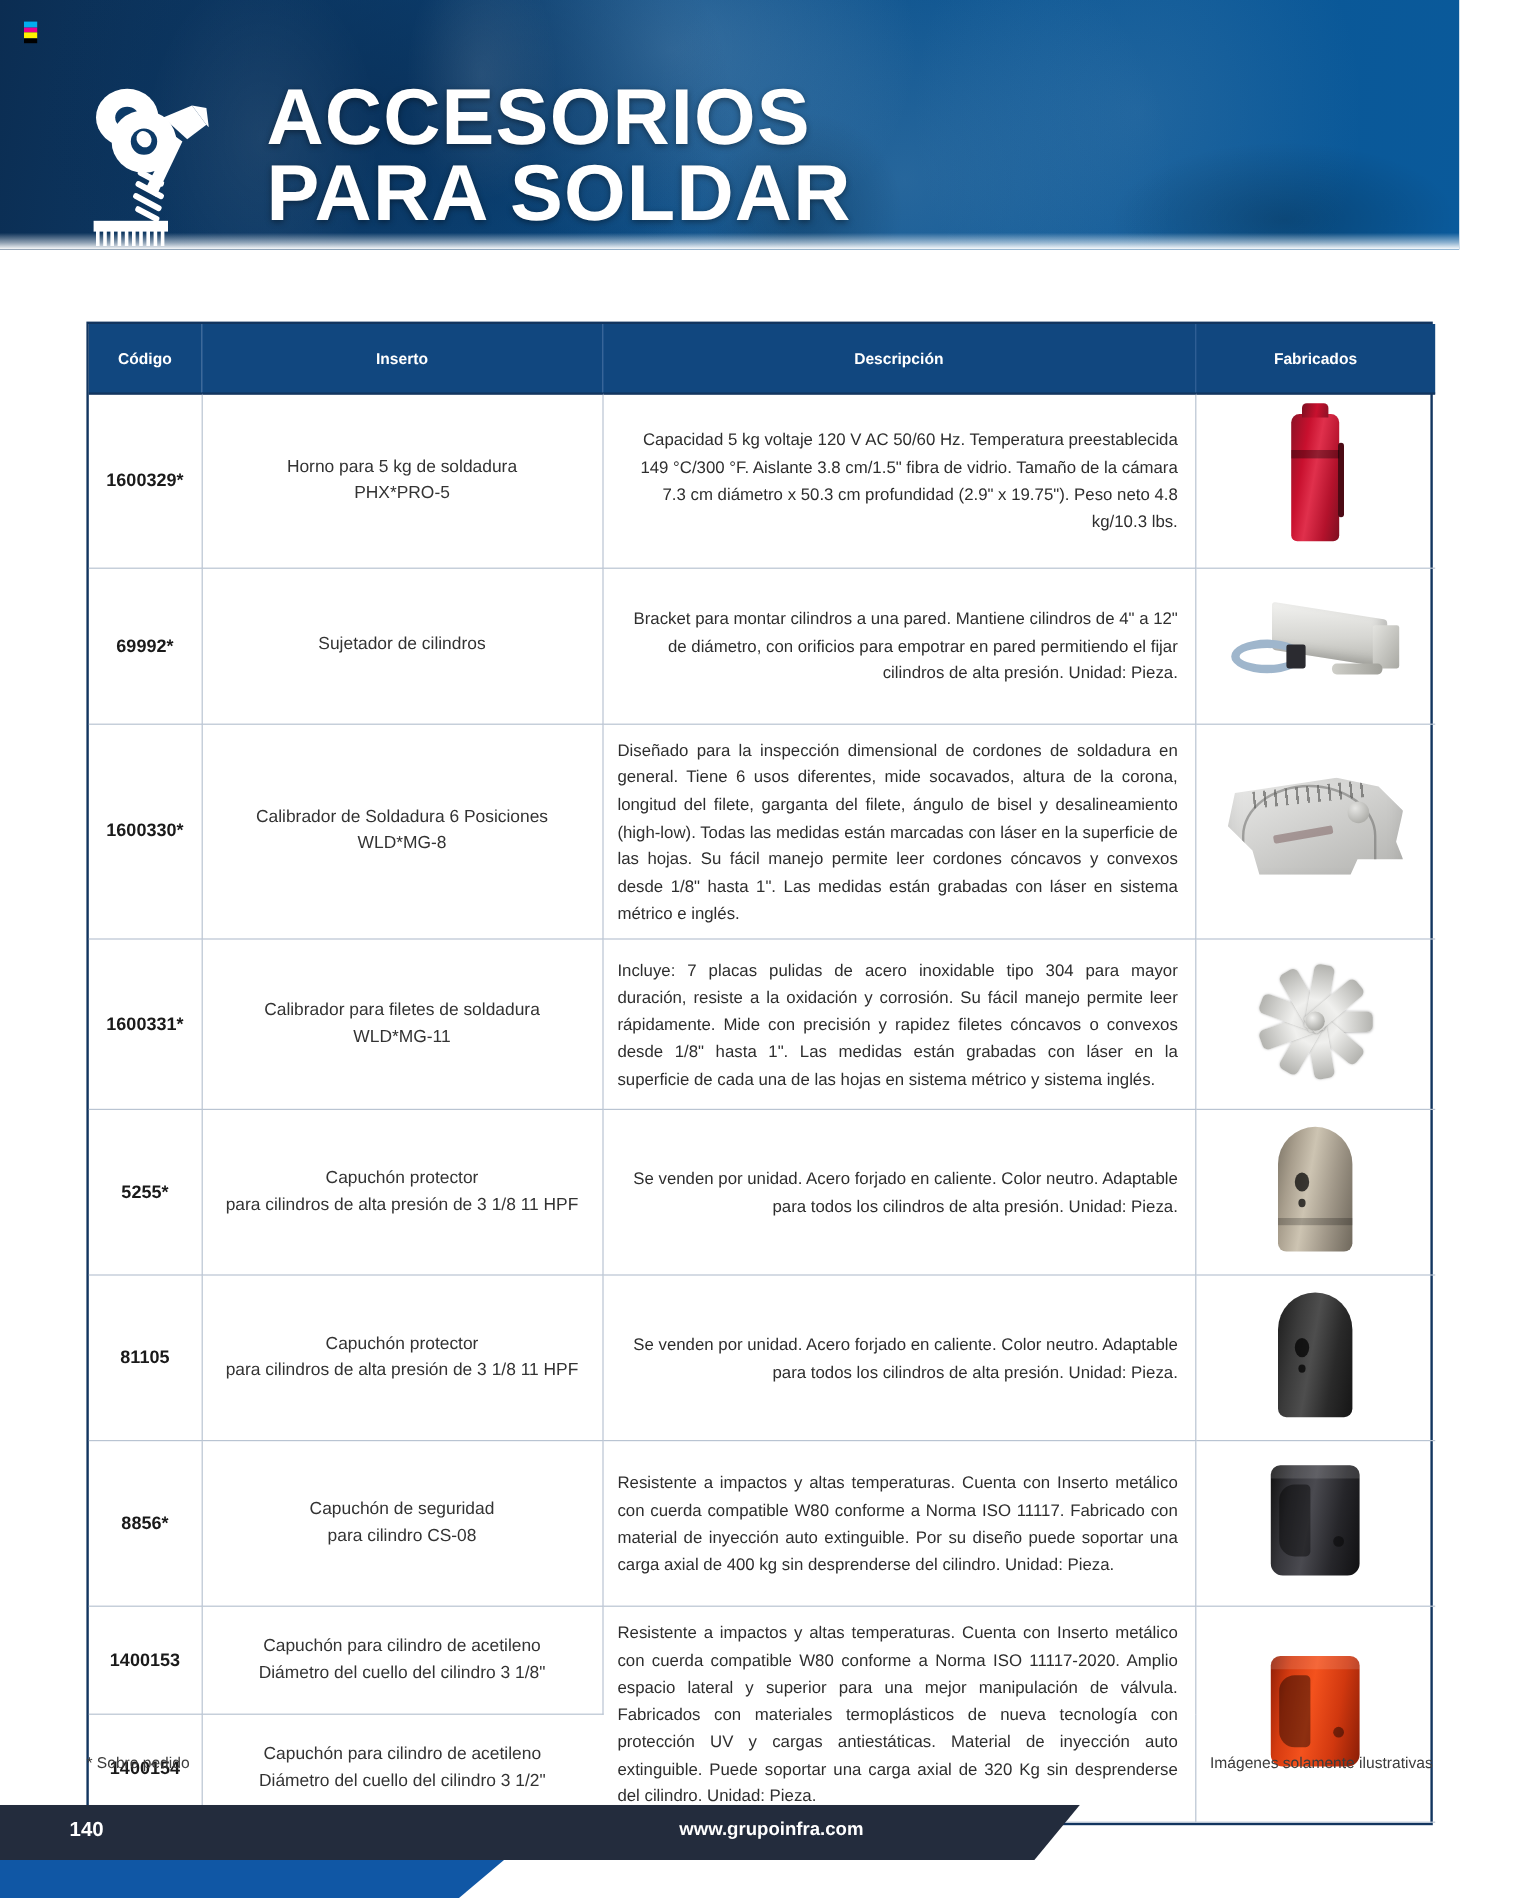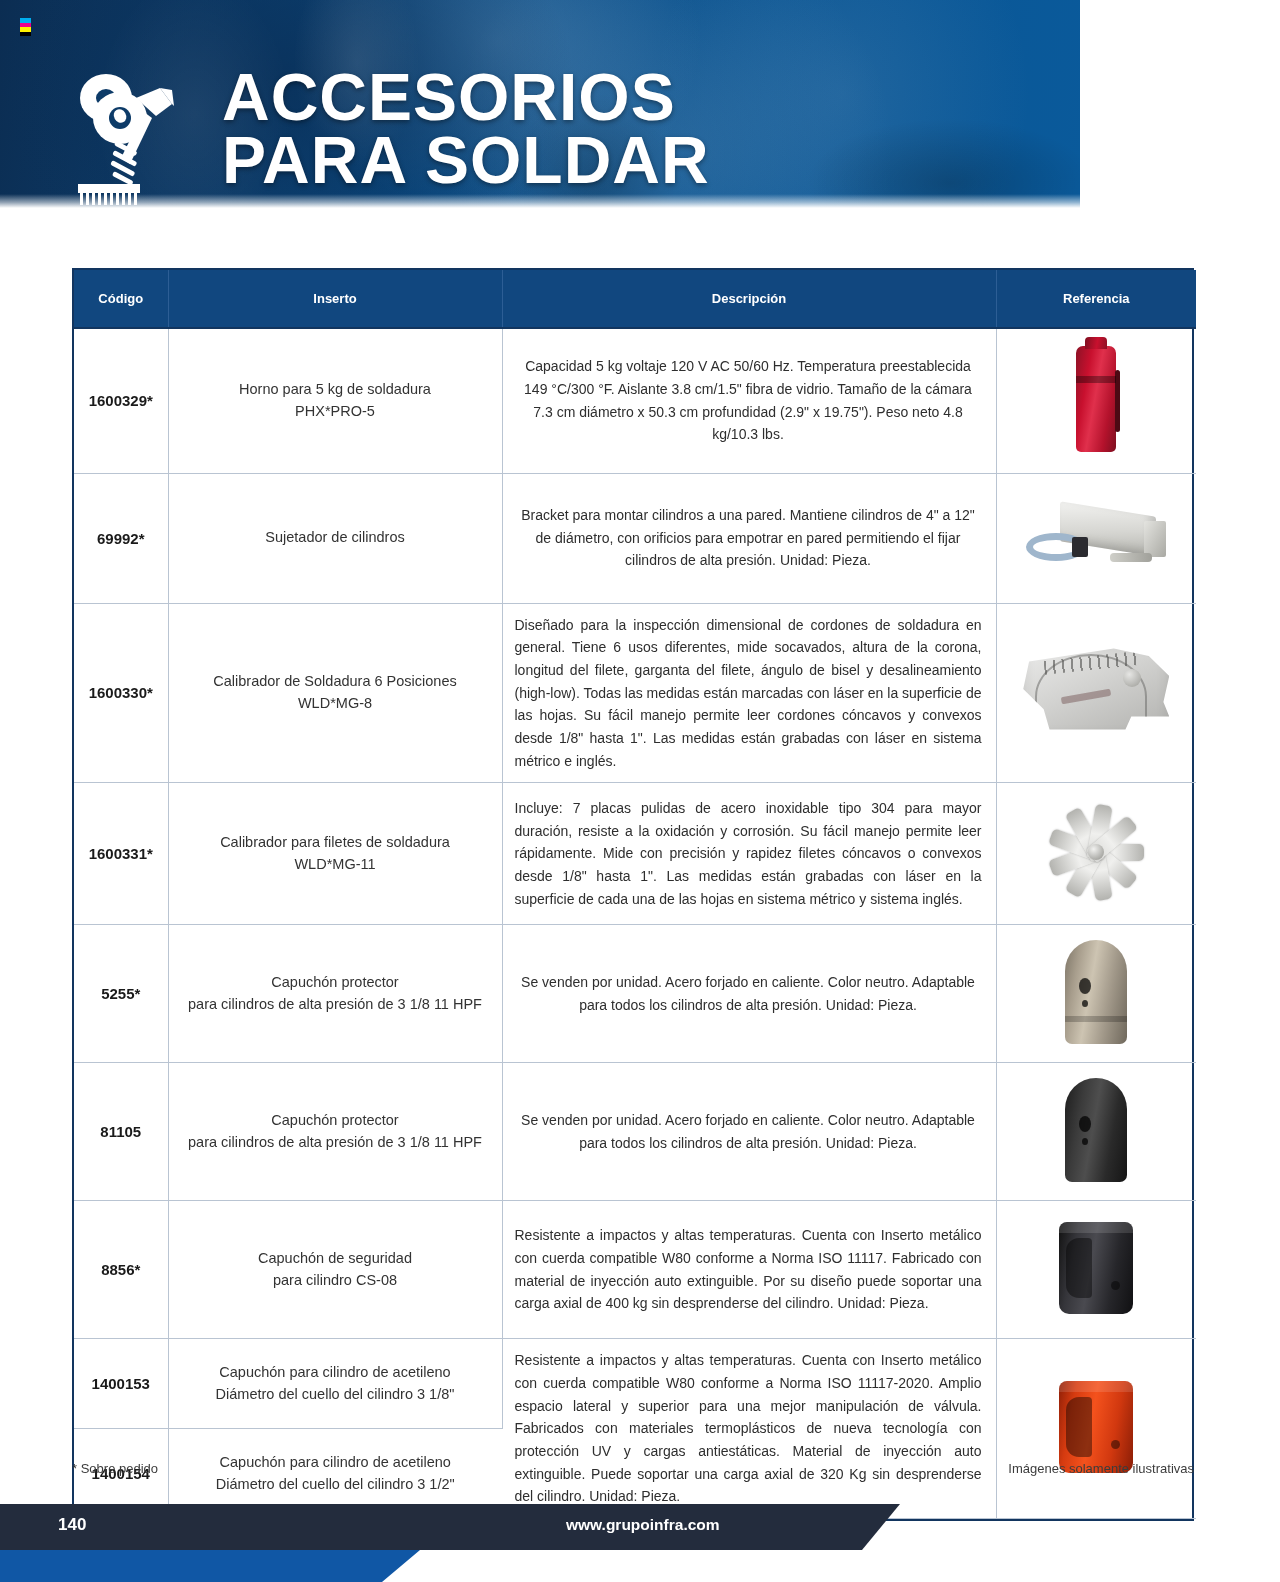--- a/index.html
+++ b/index.html
@@ -16,21 +16,21 @@
     position: relative;
     width: 1280px;
     height: 1582px;
     background: #ffffff;
   }
 
   
   .banner {
     position: absolute;
     top: 0; left: 0;
-    width: 1080px;
+    width: 1216px;
     height: 208px;
     overflow: hidden;
     background:
       radial-gradient(ellipse 420px 300px at 26% 40%, rgba(9,46,86,0.75) 0%, rgba(9,46,86,0) 70%),
       radial-gradient(ellipse 300px 260px at 46% 20%, rgba(150,185,215,0.30) 0%, rgba(150,185,215,0) 68%),
       radial-gradient(ellipse 320px 320px at 62% 72%, rgba(140,175,205,0.22) 0%, rgba(140,175,205,0) 70%),
       radial-gradient(ellipse 260px 300px at 78% 45%, rgba(120,160,195,0.20) 0%, rgba(120,160,195,0) 72%),
       linear-gradient(100deg, #0b2d52 0%, #0d3b68 18%, #0a4a82 42%, #0a5593 70%, #0a5a9b 100%);
   }
   .banner-texture {
@@ -131,21 +131,21 @@
     color: #333333;
   }
   td.prod .l { display: block; }
   td.desc {
     font-size: 14px;
     line-height: 1.62;
     padding: 10px 14px 10px 12px;
     text-align: justify;
     color: #2e2e2e;
   }
-  td.desc.nojust { text-align: center; }
+  td.desc.nojust { text-align: right; }
   td.ref {
     text-align: center;
     vertical-align: middle;
     padding: 6px;
   }
 
   .thumb {
     display: inline-block;
     position: relative;
   }
@@ -458,21 +458,21 @@
         <col class="c-code">
           <col class="c-prod">
           <col class="c-desc">
           <col class="c-ref">
       </colgroup>
       <thead>
         <tr>
           <th>Código</th>
           <th>Inserto</th>
           <th>Descripción</th>
-          <th>Referencia</th>
+          <th>Fabricados</th>
         </tr>
       </thead>
       <tbody>
 
         <tr style="height:145px">
           <td class="code">1600329*</td>
           <td class="prod">
             <span class="l">Horno para 5 kg de soldadura</span>
             <span class="l">PHX*PRO-5</span>
           </td>

